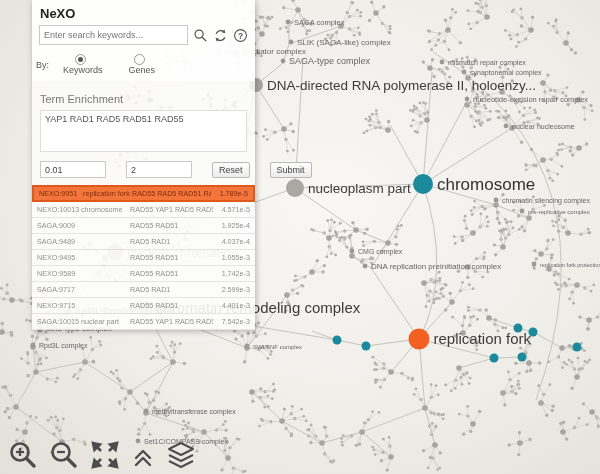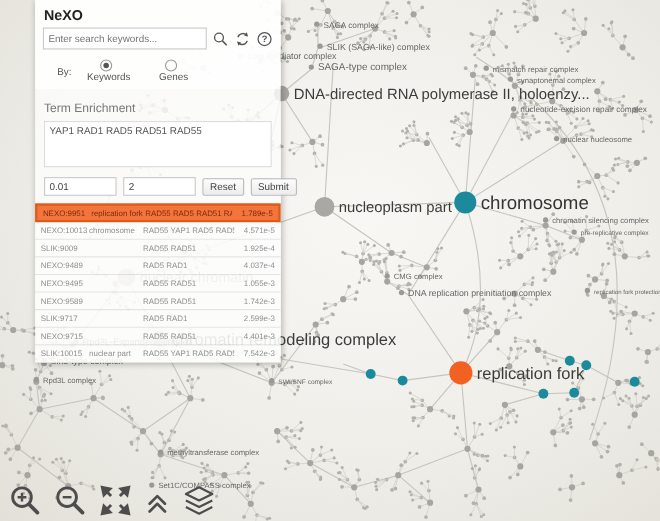--- a/index.html
+++ b/index.html
@@ -10,31 +10,31 @@
 
   
   #panel{position:absolute;left:0;top:0;width:223px;background:rgba(252,252,251,0.82);
     box-shadow:1px 1px 6px rgba(0,0,0,0.28);margin-left:32px;}
   .panel-top{background:rgba(255,255,255,0.72);padding:4px 0 2px 0;}
   .panel-title{font-size:13px;font-weight:bold;color:#222;padding:2px 8px 4px;}
   .search-row{display:flex;align-items:center;gap:5px;padding:0 7px;}
   .search-input{flex:1;min-width:0;height:16px;font-size:9px;border:1px solid #c9c9c9;
     padding:1px 4px;color:#444;background:#fff;font-family:"Liberation Sans",sans-serif;}
   .panel-icon{width:15px;height:15px;flex:0 0 auto;cursor:pointer;}
-  .radio-row{display:flex;align-items:center;font-size:9px;color:#555;padding:9px 20px 4px;}
+  .radio-row{display:flex;align-items:center;font-size:9px;color:#555;padding:9px 4px 4px;}
   .radio-row .by{margin-right:14px;}
   .radio-opt{display:flex;align-items:center;margin-right:26px;cursor:pointer;flex-direction:column;}
   .radio-circ{width:9px;height:9px;border:1px solid #999;border-radius:50%;margin-right:5px;
     display:inline-block;position:relative;background:#fff;}
   .radio-circ.on::after{content:"";position:absolute;left:2px;top:2px;width:5px;height:5px;
     border-radius:50%;background:#555;}
   .enrich-title{font-size:11px;color:#777;padding:12px 8px 5px;}
   .query-area{display:block;width:197px;height:34px;margin:0 8px;border:1px solid #ddd;
     font-size:9px;color:#555;resize:none;background:#fff;font-family:"Liberation Sans",sans-serif;padding:3px 4px;}
-  .param-row{display:flex;gap:6px;padding:9px 8px 7px;align-items:center;}
+  .param-row{display:flex;gap:20px;padding:9px 8px 7px;align-items:center;}
   .param-input{width:56px;height:13px;font-size:9px;border:1px solid #c9c9c9;padding:1px 4px;
     color:#444;background:#fff;font-family:"Liberation Sans",sans-serif;}
   .btn{font-size:9px;padding:2px 6px;border:1px solid #b9b9b9;border-radius:2px;color:#444;
     background:linear-gradient(#fdfdfd,#ececec);cursor:pointer;font-family:"Liberation Sans",sans-serif;}
 
   
   #results{width:223px;}
   .result-row{display:flex;align-items:center;height:15px;padding:0 5px;font-size:7.2px;
     color:#8f8f8f;background:rgba(255,255,255,0.38);
     border-bottom:1px solid rgba(120,120,120,0.18);white-space:nowrap;cursor:pointer;}
@@ -2293,57 +2293,57 @@
           <span class="col-genes">RAD55 RAD5 RAD51 RAD1</span>
           <span class="col-p">1.789e-5</span>
         </div>
         <div class="result-row">
           <span class="col-id">NEXO:10013</span>
           <span class="col-term">chromosome</span>
           <span class="col-genes">RAD55 YAP1 RAD5 RAD51 RAD1</span>
           <span class="col-p">4.571e-5</span>
         </div>
         <div class="result-row">
-          <span class="col-id">SLIK:9009</span>
+          <span class="col-id">SAGA:9009</span>
           <span class="col-term"></span>
           <span class="col-genes">RAD55 RAD51</span>
           <span class="col-p">1.925e-4</span>
         </div>
         <div class="result-row">
-          <span class="col-id">NEXO:9489</span>
+          <span class="col-id">SAGA:9489</span>
           <span class="col-term"></span>
           <span class="col-genes">RAD5 RAD1</span>
           <span class="col-p">4.037e-4</span>
         </div>
         <div class="result-row">
           <span class="col-id">NEXO:9495</span>
           <span class="col-term"></span>
           <span class="col-genes">RAD55 RAD51</span>
           <span class="col-p">1.055e-3</span>
         </div>
         <div class="result-row">
           <span class="col-id">NEXO:9589</span>
           <span class="col-term"></span>
           <span class="col-genes">RAD55 RAD51</span>
           <span class="col-p">1.742e-3</span>
         </div>
         <div class="result-row">
-          <span class="col-id">SLIK:9717</span>
+          <span class="col-id">SAGA:9717</span>
           <span class="col-term"></span>
           <span class="col-genes">RAD5 RAD1</span>
           <span class="col-p">2.599e-3</span>
         </div>
         <div class="result-row">
           <span class="col-id">NEXO:9715</span>
           <span class="col-term"></span>
           <span class="col-genes">RAD55 RAD51</span>
           <span class="col-p">4.401e-3</span>
         </div>
         <div class="result-row">
-          <span class="col-id">SLIK:10015</span>
+          <span class="col-id">SAGA:10015</span>
           <span class="col-term">nuclear part</span>
           <span class="col-genes">RAD55 YAP1 RAD5 RAD51 RAD1</span>
           <span class="col-p">7.542e-3</span>
         </div>
       </div>
   </div>
 
   <div id="toolbar">
     <svg class="tool-btn" width="30" height="30" viewBox="0 0 30 30">
       <g stroke="#4d4d4d" fill="none">

